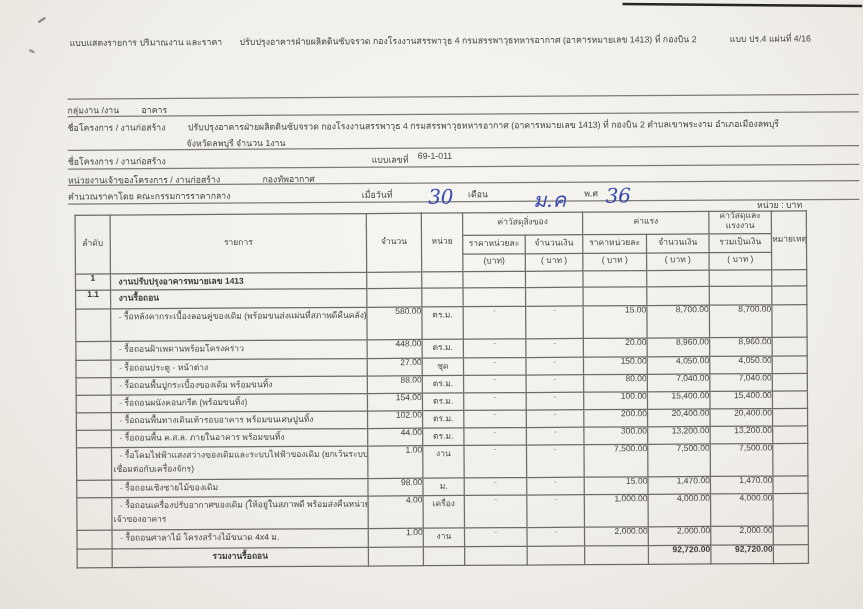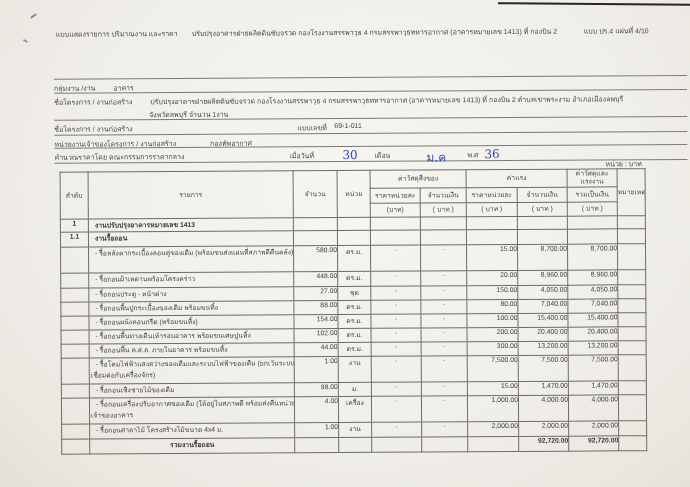--- a/index.html
+++ b/index.html
@@ -28,21 +28,21 @@
   .irow.b{border-bottom:0.8px solid #7d7b74;}
   .r1{height:14px;}
   .r2{height:13px;}
   .r3{height:14px;padding-left:95px;}
   .r4{height:15px;}
   .r5{height:13px;}
   .r6{height:15px;}
   .gap-s{display:inline-block;width:14px;}
   .gap-m{display:inline-block;width:30px;}
   .abs{position:absolute;top:3px;}
-  .hand{color:#3648b0;font-family:"DejaVu Serif",serif;font-size:12px;top:1px;}
+  .hand{color:#3648b0;font-family:"DejaVu Serif",serif;font-style:italic;font-size:16px;top:1px;}
   .unit-note{position:absolute;top:160px;left:606px;font-size:7px;}
   
   table.bill{position:absolute;top:170px;left:60px;width:585px;border-collapse:collapse;table-layout:fixed;font-size:6.8px;}
   table.bill th,table.bill td{border:0.7px solid #6e6c66;padding:0;vertical-align:top;overflow:hidden;}
   table.bill th{font-weight:normal;vertical-align:middle;text-align:center;line-height:1.25;}
   tr.h1{height:14px;}tr.h2{height:15px;}tr.h3{height:14px;}
   td.c-no{text-align:center;padding-top:2px;}
   td.c-desc{padding-top:2px;}
   td.c-desc .d1{padding-left:6px;white-space:nowrap;}
   td.c-desc .d2{padding-left:1px;white-space:nowrap;}

